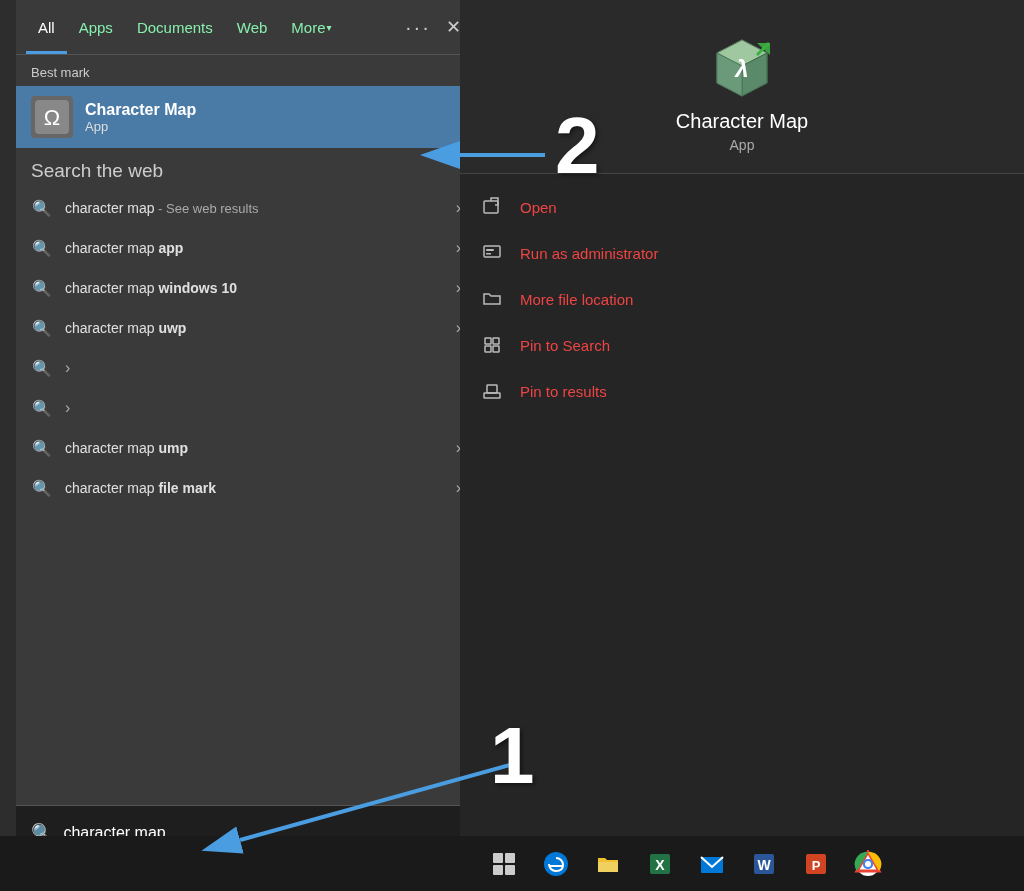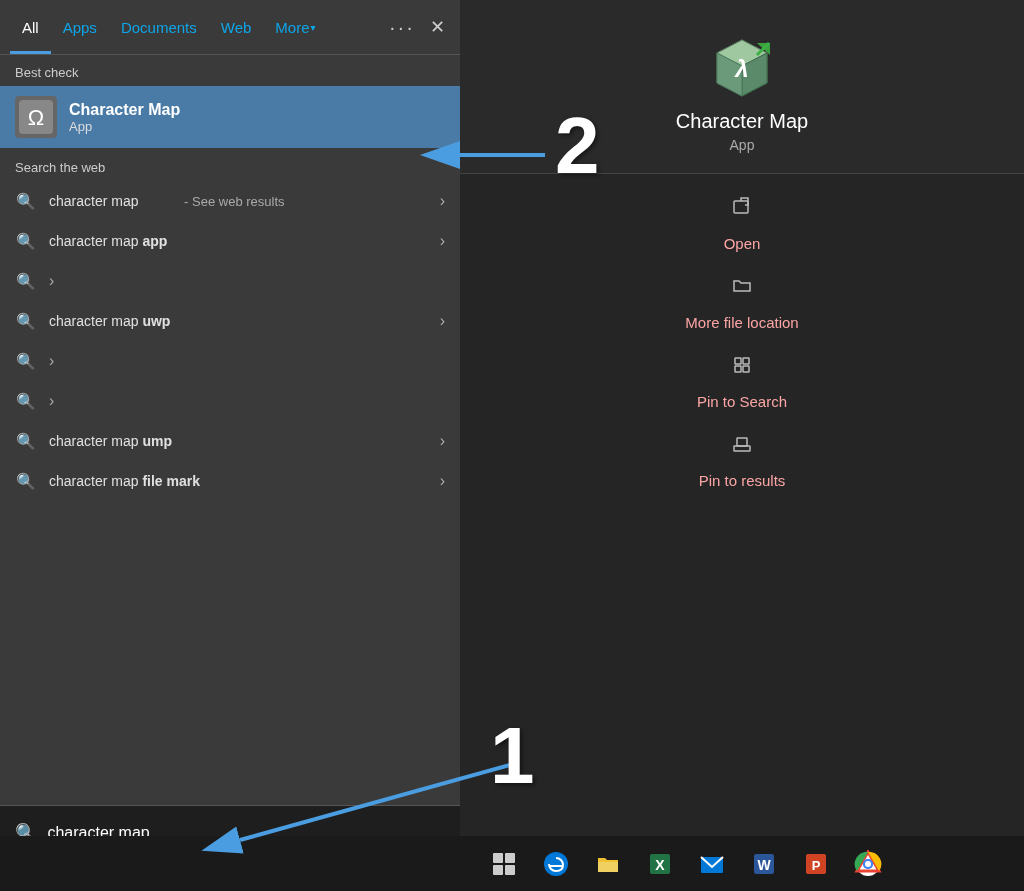--- a/index.html
+++ b/index.html
@@ -8,39 +8,39 @@
       height: 891px;
       background: #2d2d2d;
       font-family: 'Segoe UI', Arial, sans-serif;
       overflow: hidden;
       position: relative;
     }
 
     
     .search-panel {
       position: absolute;
-      top: 0; left: 0;
+      top: 0; left: 16px;
       width: 460px;
       height: 860px;
       background: #3a3a3a;
       display: flex;
       flex-direction: column;
     }
 
     
     .tabs {
       display: flex;
       align-items: center;
       background: #3a3a3a;
       padding: 0 10px;
       height: 55px;
       border-bottom: 1px solid #555;
     }
     .tab {
-      color: #0ea5e9;
+      color: #86efac;
       font-size: 15px;
       padding: 0 12px;
       height: 100%;
       display: flex;
       align-items: center;
       cursor: pointer;
       position: relative;
     }
     .tab.active {
       color: #fff;
@@ -110,21 +110,21 @@
       font-weight: 600;
     }
     .best-match-text .app-type {
       color: #ddd;
       font-size: 13px;
     }
 
     
     .search-web-label {
       color: #ccc;
-      font-size: 13px;
+      font-size: 19px;
       padding: 12px 15px 6px 15px;
     }
 
     .search-result-item {
       display: flex;
       align-items: center;
       padding: 9px 15px;
       cursor: pointer;
       gap: 12px;
       color: #e0e0e0;
@@ -140,21 +140,20 @@
     .search-text {
       flex: 1;
       font-size: 14px;
     }
     .search-text .bold {
       font-weight: 700;
     }
     .search-text .muted {
       color: #aaa;
       font-size: 13px;
-      margin-left: 42px;
     }
     .chevron-right {
       color: #aaa;
       font-size: 16px;
     }
 
     
     .search-bar {
       position: absolute;
       bottom: 0; left: 0;
@@ -215,23 +214,22 @@
     
     .action-list {
       padding: 10px 0;
     }
     .action-item {
       display: flex;
       align-items: center;
       padding: 11px 20px;
       gap: 16px;
       cursor: pointer;
-      color: #fca5a5;
+      color: #ef4444;
       font-size: 15px;
-      flex-direction: column;
     }
     .action-icon {
       width: 24px;
       height: 24px;
       display: flex;
       align-items: center;
       justify-content: center;
       color: #bbb;
       font-size: 16px;
     }
@@ -323,21 +321,21 @@
     <div class="tab">Web</div>
     <div class="tab tab-more">
       <span>More</span>
       <span class="chevron">▾</span>
     </div>
     <div class="tabs-spacer"></div>
     <div class="tabs-dots">···</div>
     <div class="tabs-close">✕</div>
   </div>
 
-  <div class="section-label">Best check</div>
+  <div class="section-label">Best mark</div>
   <div class="best-match-item">
     <div class="best-match-icon">
       <svg width="38" height="38" viewBox="0 0 38 38" xmlns="http://www.w3.org/2000/svg">
         <rect x="2" y="2" width="34" height="34" rx="4" fill="#888"></rect>
         <text x="19" y="27" text-anchor="middle" font-size="22" fill="white">Ω</text>
       </svg>
     </div>
     <div class="best-match-text">
       <div class="app-name">Character Map</div>
       <div class="app-type">App</div>
@@ -357,20 +355,23 @@
   <div class="search-result-item">
     <div class="search-icon-wrap">🔍</div>
     <div class="search-text">
       <span>character map </span><span class="bold">app</span>
     </div>
     <div class="chevron-right">›</div>
   </div>
 
   <div class="search-result-item">
     <div class="search-icon-wrap">🔍</div>
+    <div class="search-text">
+      <span>character map </span><span class="bold">windows 10</span>
+    </div>
     <div class="chevron-right">›</div>
   </div>
 
   <div class="search-result-item">
     <div class="search-icon-wrap">🔍</div>
     <div class="search-text">
       <span>character map </span><span class="bold">uwp</span>
     </div>
     <div class="chevron-right">›</div>
   </div>
@@ -437,20 +438,30 @@
     <div class="action-item">
       <div class="action-icon">
         <svg width="20" height="20" viewBox="0 0 20 20" xmlns="http://www.w3.org/2000/svg">
           <rect x="2" y="4" width="14" height="12" rx="1" fill="none" stroke="#bbb" stroke-width="1.5"></rect>
           <polyline points="9,4 9,1 16,1 16,8 13,8" fill="none" stroke="#bbb" stroke-width="1.5"></polyline>
         </svg>
       </div>
       <span>Open</span>
     </div>
 
+    <div class="action-item">
+      <div class="action-icon">
+        <svg width="20" height="20" viewBox="0 0 20 20" xmlns="http://www.w3.org/2000/svg">
+          <rect x="2" y="3" width="16" height="11" rx="1" fill="none" stroke="#bbb" stroke-width="1.5"></rect>
+          <rect x="4" y="6" width="8" height="2" rx="1" fill="#bbb"></rect>
+          <rect x="4" y="10" width="5" height="1.5" rx="0.5" fill="#bbb"></rect>
+        </svg>
+      </div>
+      <span>Run as administrator</span>
+    </div>
 
     <div class="action-item">
       <div class="action-icon">
         <svg width="20" height="20" viewBox="0 0 20 20" xmlns="http://www.w3.org/2000/svg">
           <path d="M2,5 L2,15 L18,15 L18,7 L9,7 L7,5 Z" fill="none" stroke="#bbb" stroke-width="1.5"></path>
         </svg>
       </div>
       <span>More file location</span>
     </div>
 

